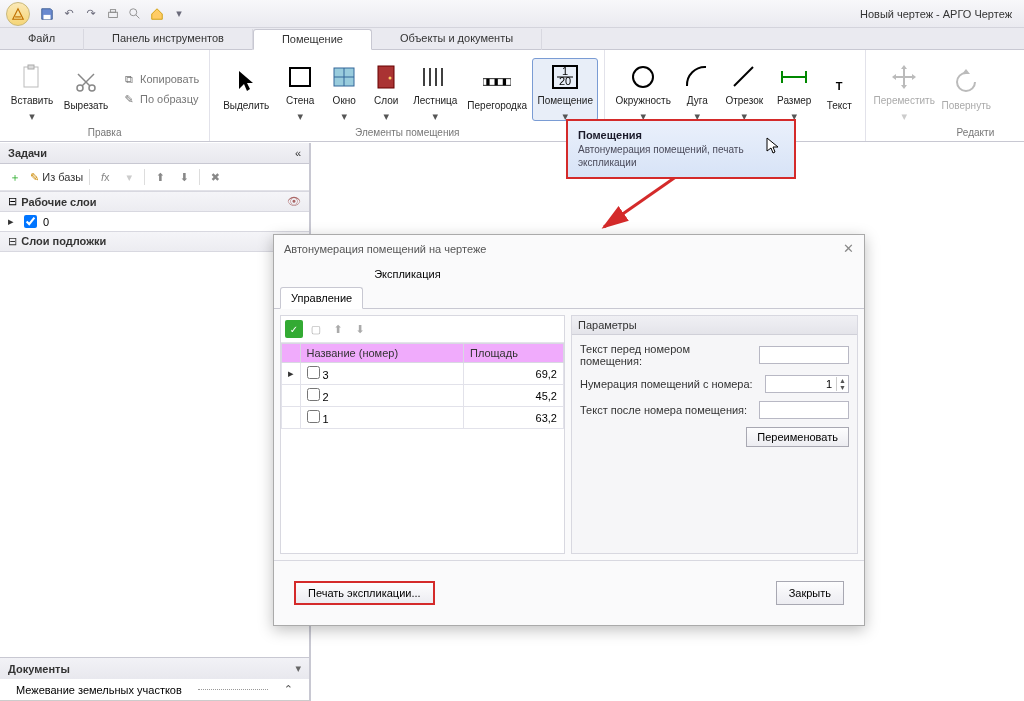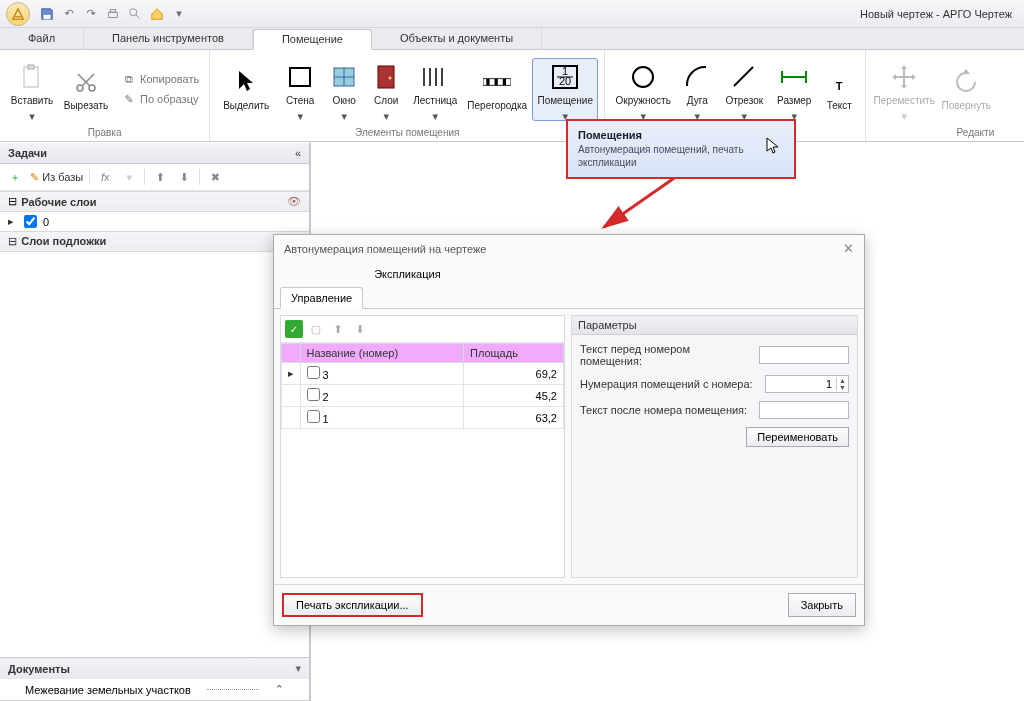--- a/index.html
+++ b/index.html
@@ -54,21 +54,21 @@
 .pane-section .stxt { font-weight:bold; color:#333;}
 .pane-section .seye { margin-left:auto; color:#a66; cursor:pointer;}
 .layer-row { display:flex; align-items:center; padding:3px 8px; gap:6px;}
 .layer-row .sel { width:10px; color:#333;}
 .layer-row input[type=checkbox]{ width:13px; height:13px;}
 .pane-section2 { background:linear-gradient(#f5f5f8,#ececf1); padding:3px 8px; font-weight:bold; color:#333; border-top:1px solid #d8d8e0; border-bottom:1px solid #d8d8e0;}
 .pane-fill { flex:1;}
 .docs-bar { background:linear-gradient(#f2f2f6,#e8e8ee); padding:4px 8px; display:flex; align-items:center; border-top:1px solid #c8c8d2;}
 .docs-bar .dtxt { font-weight:bold; color:#333;}
 .docs-bar .dbtn { margin-left:auto; color:#666; cursor:pointer;}
-.docs-item { padding:4px 25px; display:flex; align-items:center; gap:12px; border-bottom:1px solid #ccc;}
+.docs-item { padding:4px 16px; display:flex; align-items:center; gap:12px; border-bottom:1px solid #ccc;}
 .docs-item .dline { flex:1; height:1px; border-bottom:1px dotted #999; margin:0 4px;}
 .docs-item .dexp { color:#555; cursor:pointer;}
 
 
 .dialog { position:absolute; left:273px; top:234px; width:592px; height:392px; background:#fafafb; border:1px solid #aaa; box-shadow:0 4px 14px rgba(0,0,0,.25); z-index:60; display:flex; flex-direction:column;}
 .dlg-title { padding:6px 10px; display:flex; align-items:center; color:#555; font-size:12px;}
 .dlg-title .xbtn { margin-left:auto; color:#888; cursor:pointer; font-size:13px;}
 .dlg-tabs { display:flex; border-bottom:1px solid #c8c8d2; padding:0 6px;}
 .dlg-tabs .dt { padding:4px 10px; border:1px solid transparent; cursor:pointer; position:relative; top:1px; border-radius:3px 3px 0 0;}
 .dlg-tabs .dt.active { background:#fff; border-color:#c8c8d2; border-bottom-color:#fff;margin-top:24px;}
@@ -85,21 +85,21 @@
 .dlg-right .phdr { background:linear-gradient(#f0f0f4,#e4e4ea); border-bottom:1px solid #d0d0d8; padding:3px 6px; color:#333;}
 .params { padding:8px; display:flex; flex-direction:column; gap:8px;}
 .prow { display:flex; align-items:center; gap:6px;}
 .prow label { flex:1; color:#333;}
 .prow input[type=text] { width:90px; border:1px solid #b8b8c4; padding:2px 4px; font-size:11px;}
 .prow .spinner { display:flex; align-items:center; border:1px solid #b8b8c4; background:#fff;}
 .prow .spinner input { border:none; width:70px; text-align:right; padding:2px 4px; outline:none;}
 .prow .spinner .sb { display:flex; flex-direction:column; border-left:1px solid #ccc;}
 .prow .spinner .sb span { font-size:7px; line-height:7px; padding:0 2px; cursor:pointer; color:#555;}
 .prow .rbtn { margin-left:auto; padding:3px 10px; border:1px solid #a8a8b2; background:linear-gradient(#fdfdfe,#ececf1); cursor:pointer;}
-.dlg-footer { display:flex; padding:8px; border-top:1px solid #d8d8e0; gap:8px;justify-content:space-between;}
+.dlg-footer { display:flex; padding:20px; border-top:1px solid #d8d8e0; gap:8px;justify-content:space-between;}
 .dlg-footer .pbtn { padding:4px 12px; border:1px solid #a8a8b2; background:linear-gradient(#fdfdfe,#ececf1); cursor:pointer;}
 .dlg-footer .pbtn.hl { border:2px solid #d42a2a;}
 .dlg-footer .spacer { flex:1;}
 
 
 .canvas-area { position:absolute; left:310px; top:143px; right:0; bottom:0; background:#fff; border-left:1px solid #c8c8d2;}
 </style>
 </head>
 <body>
 

